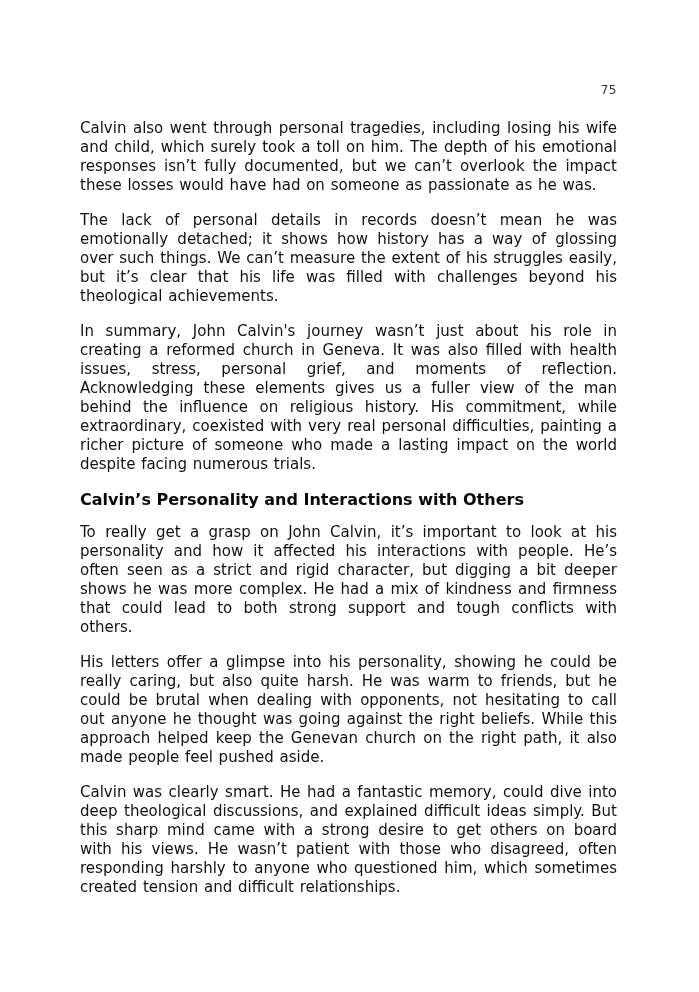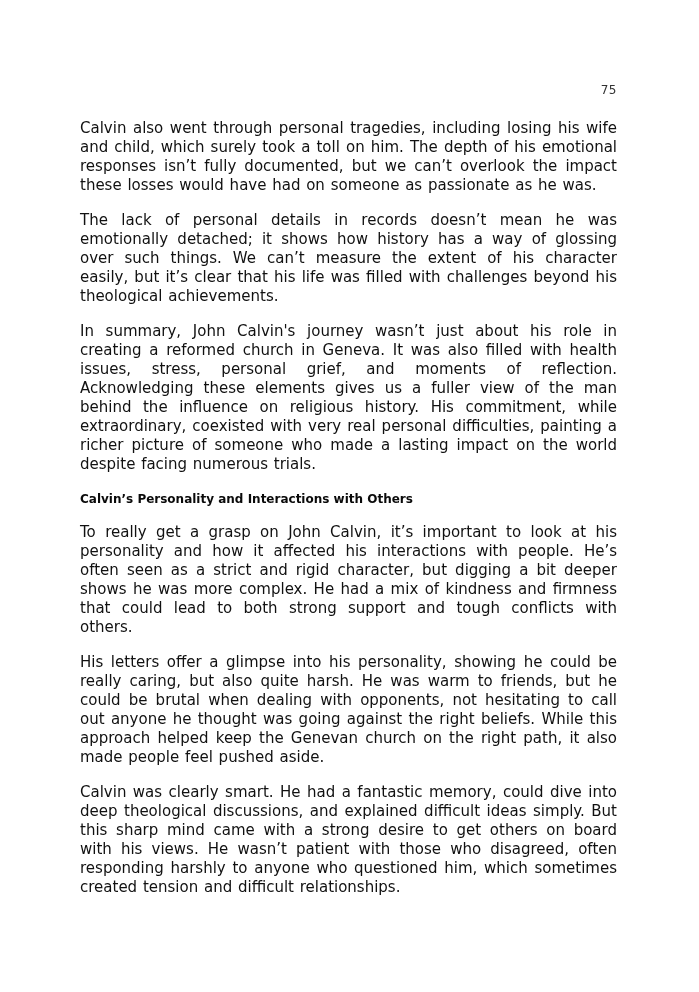--- a/index.html
+++ b/index.html
@@ -37,39 +37,39 @@
     margin: 0 0 16px 0;
     font-size: 15px;
     line-height: 19px;
     text-align: justify;
     text-justify: inter-word;
     word-spacing: 1px;
     color: #111111;
   }
   .content h2 {
     margin: 3px 0 14px 0;
-    font-size: 12px;
+    font-size: 16px;
     line-height: 19px;
     font-weight: bold;
     color: #0a0a0a;
     text-align: left;
   }
 </style>
 </head>
 <body>
 
 <div class="page">
 
   <div class="page-number">75</div>
 
   <div class="content">
 
     <p>Calvin also went through personal tragedies, including losing his wife and child, which surely took a toll on him. The depth of his emotional responses isn’t fully documented, but we can’t overlook the impact these losses would have had on someone as passionate as he was.</p>
 
-    <p>The lack of personal details in records doesn’t mean he was emotionally detached; it shows how history has a way of glossing over such things. We can’t measure the extent of his character easily, but it’s clear that his life was filled with challenges beyond his theological achievements.</p>
+    <p>The lack of personal details in records doesn’t mean he was emotionally detached; it shows how history has a way of glossing over such things. We can’t measure the extent of his struggles easily, but it’s clear that his life was filled with challenges beyond his theological achievements.</p>
 
     <p>In summary, John Calvin's journey wasn’t just about his role in creating a reformed church in Geneva. It was also filled with health issues, stress, personal grief, and moments of reflection. Acknowledging these elements gives us a fuller view of the man behind the influence on religious history. His commitment, while extraordinary, coexisted with very real personal difficulties, painting a richer picture of someone who made a lasting impact on the world despite facing numerous trials.</p>
 
     <h2>Calvin’s Personality and Interactions with Others</h2>
 
     <p>To really get a grasp on John Calvin, it’s important to look at his personality and how it affected his interactions with people. He’s often seen as a strict and rigid character, but digging a bit deeper shows he was more complex. He had a mix of kindness and firmness that could lead to both strong support and tough conflicts with others.</p>
 
     <p>His letters offer a glimpse into his personality, showing he could be really caring, but also quite harsh. He was warm to friends, but he could be brutal when dealing with opponents, not hesitating to call out anyone he thought was going against the right beliefs. While this approach helped keep the Genevan church on the right path, it also made people feel pushed aside.</p>
 
     <p>Calvin was clearly smart. He had a fantastic memory, could dive into deep theological discussions, and explained difficult ideas simply. But this sharp mind came with a strong desire to get others on board with his views. He wasn’t patient with those who disagreed, often responding harshly to anyone who questioned him, which sometimes created tension and difficult relationships.</p>

